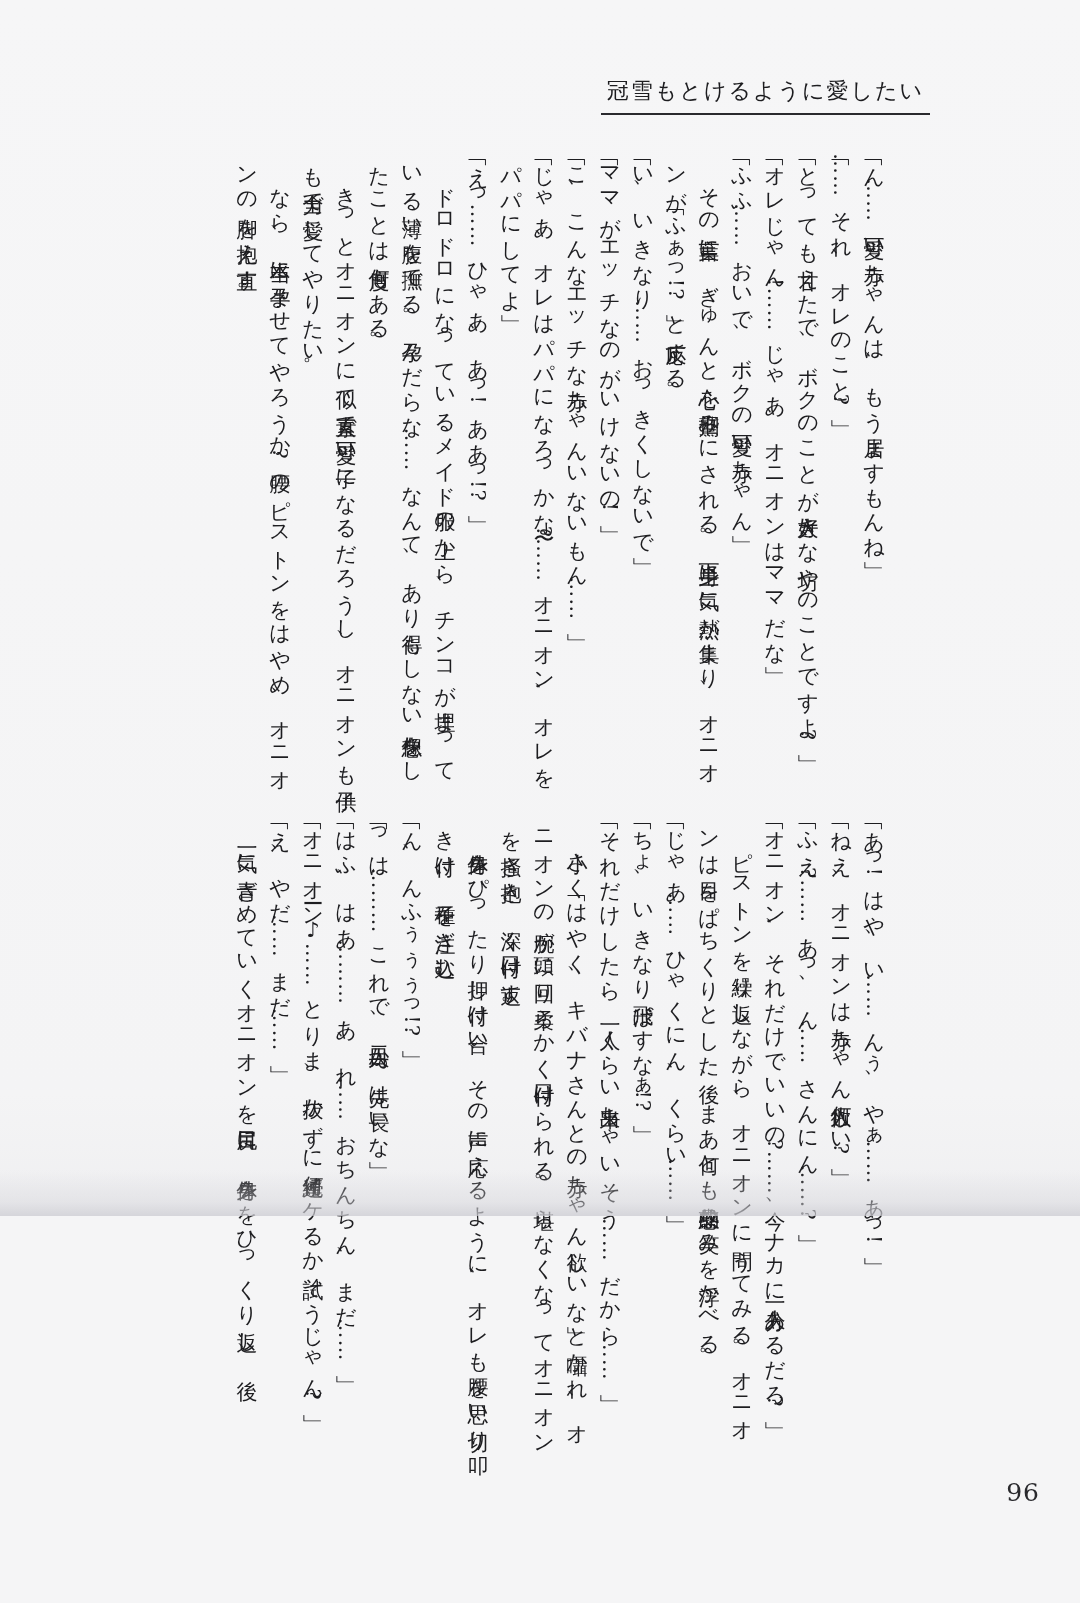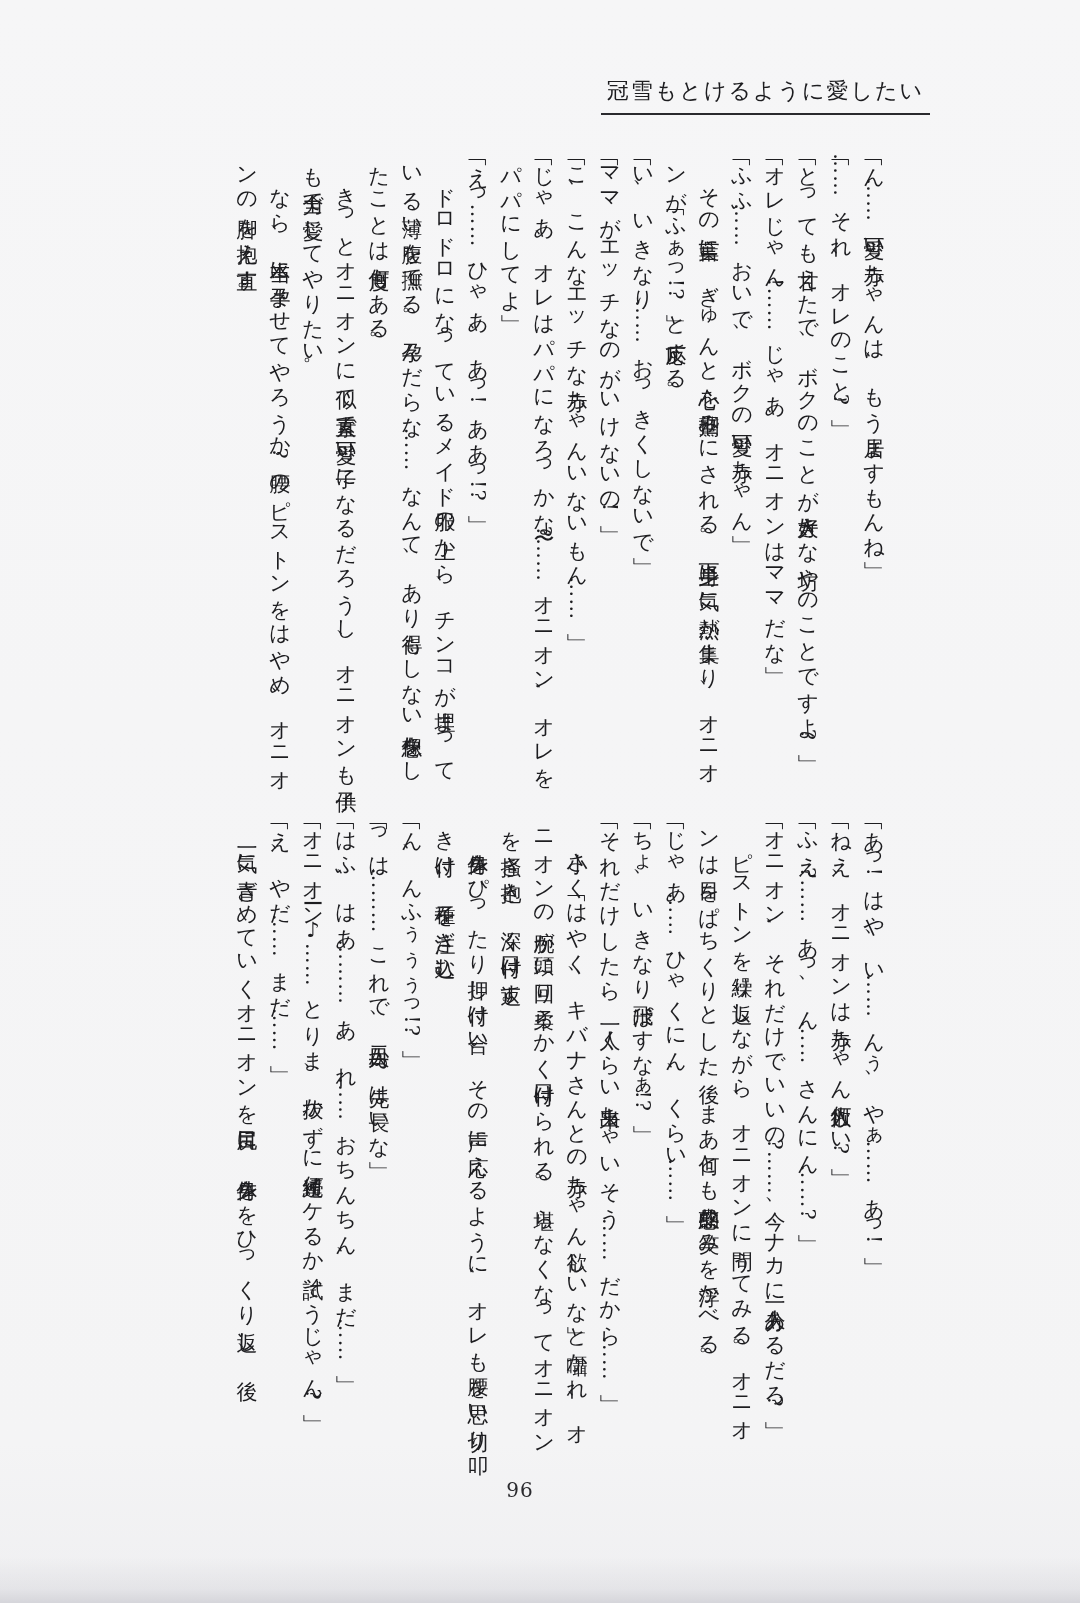--- a/index.html
+++ b/index.html
@@ -6,21 +6,21 @@
     margin: 0;
     padding: 0;
     width: 1080px;
     height: 1603px;
     overflow: hidden;
     background: #f5f5f6;
   }
   .page {
     position: relative;
     width: 1080px;
-    height: 1603px;
+    height: 1216px;
     background: linear-gradient(180deg, #f6f6f7 0%, #f4f4f5 90%, #efeff1 100%);
     font-family: "DejaVu Serif", "Liberation Serif", serif;
     color: #1d1d20;
   }
   .running-header {
     position: absolute;
     top: 76px;
     right: 150px;
     font-size: 22px;
     letter-spacing: 2px;
@@ -46,22 +46,22 @@
     margin: 0;
     padding: 0;
     text-indent: 0;
   }
   .vtext p.indent { text-indent: 1em; }
   .page-number {
     position: absolute;
     top: 1478px;
     left: 0;
     width: 1040px;
-    text-align: center;
-    font-size: 20px;
+    text-align: right;
+    font-size: 25px;
     letter-spacing: 1px;
     color: #2a2a2e;
   }
   .bottom-scan-band {
     position: absolute;
     left: 0;
     bottom: 0;
     width: 100%;
     height: 46px;
     background: linear-gradient(180deg, rgba(220,220,224,0) 0%, rgba(214,214,219,0.45) 70%, rgba(205,205,211,0.75) 100%);

